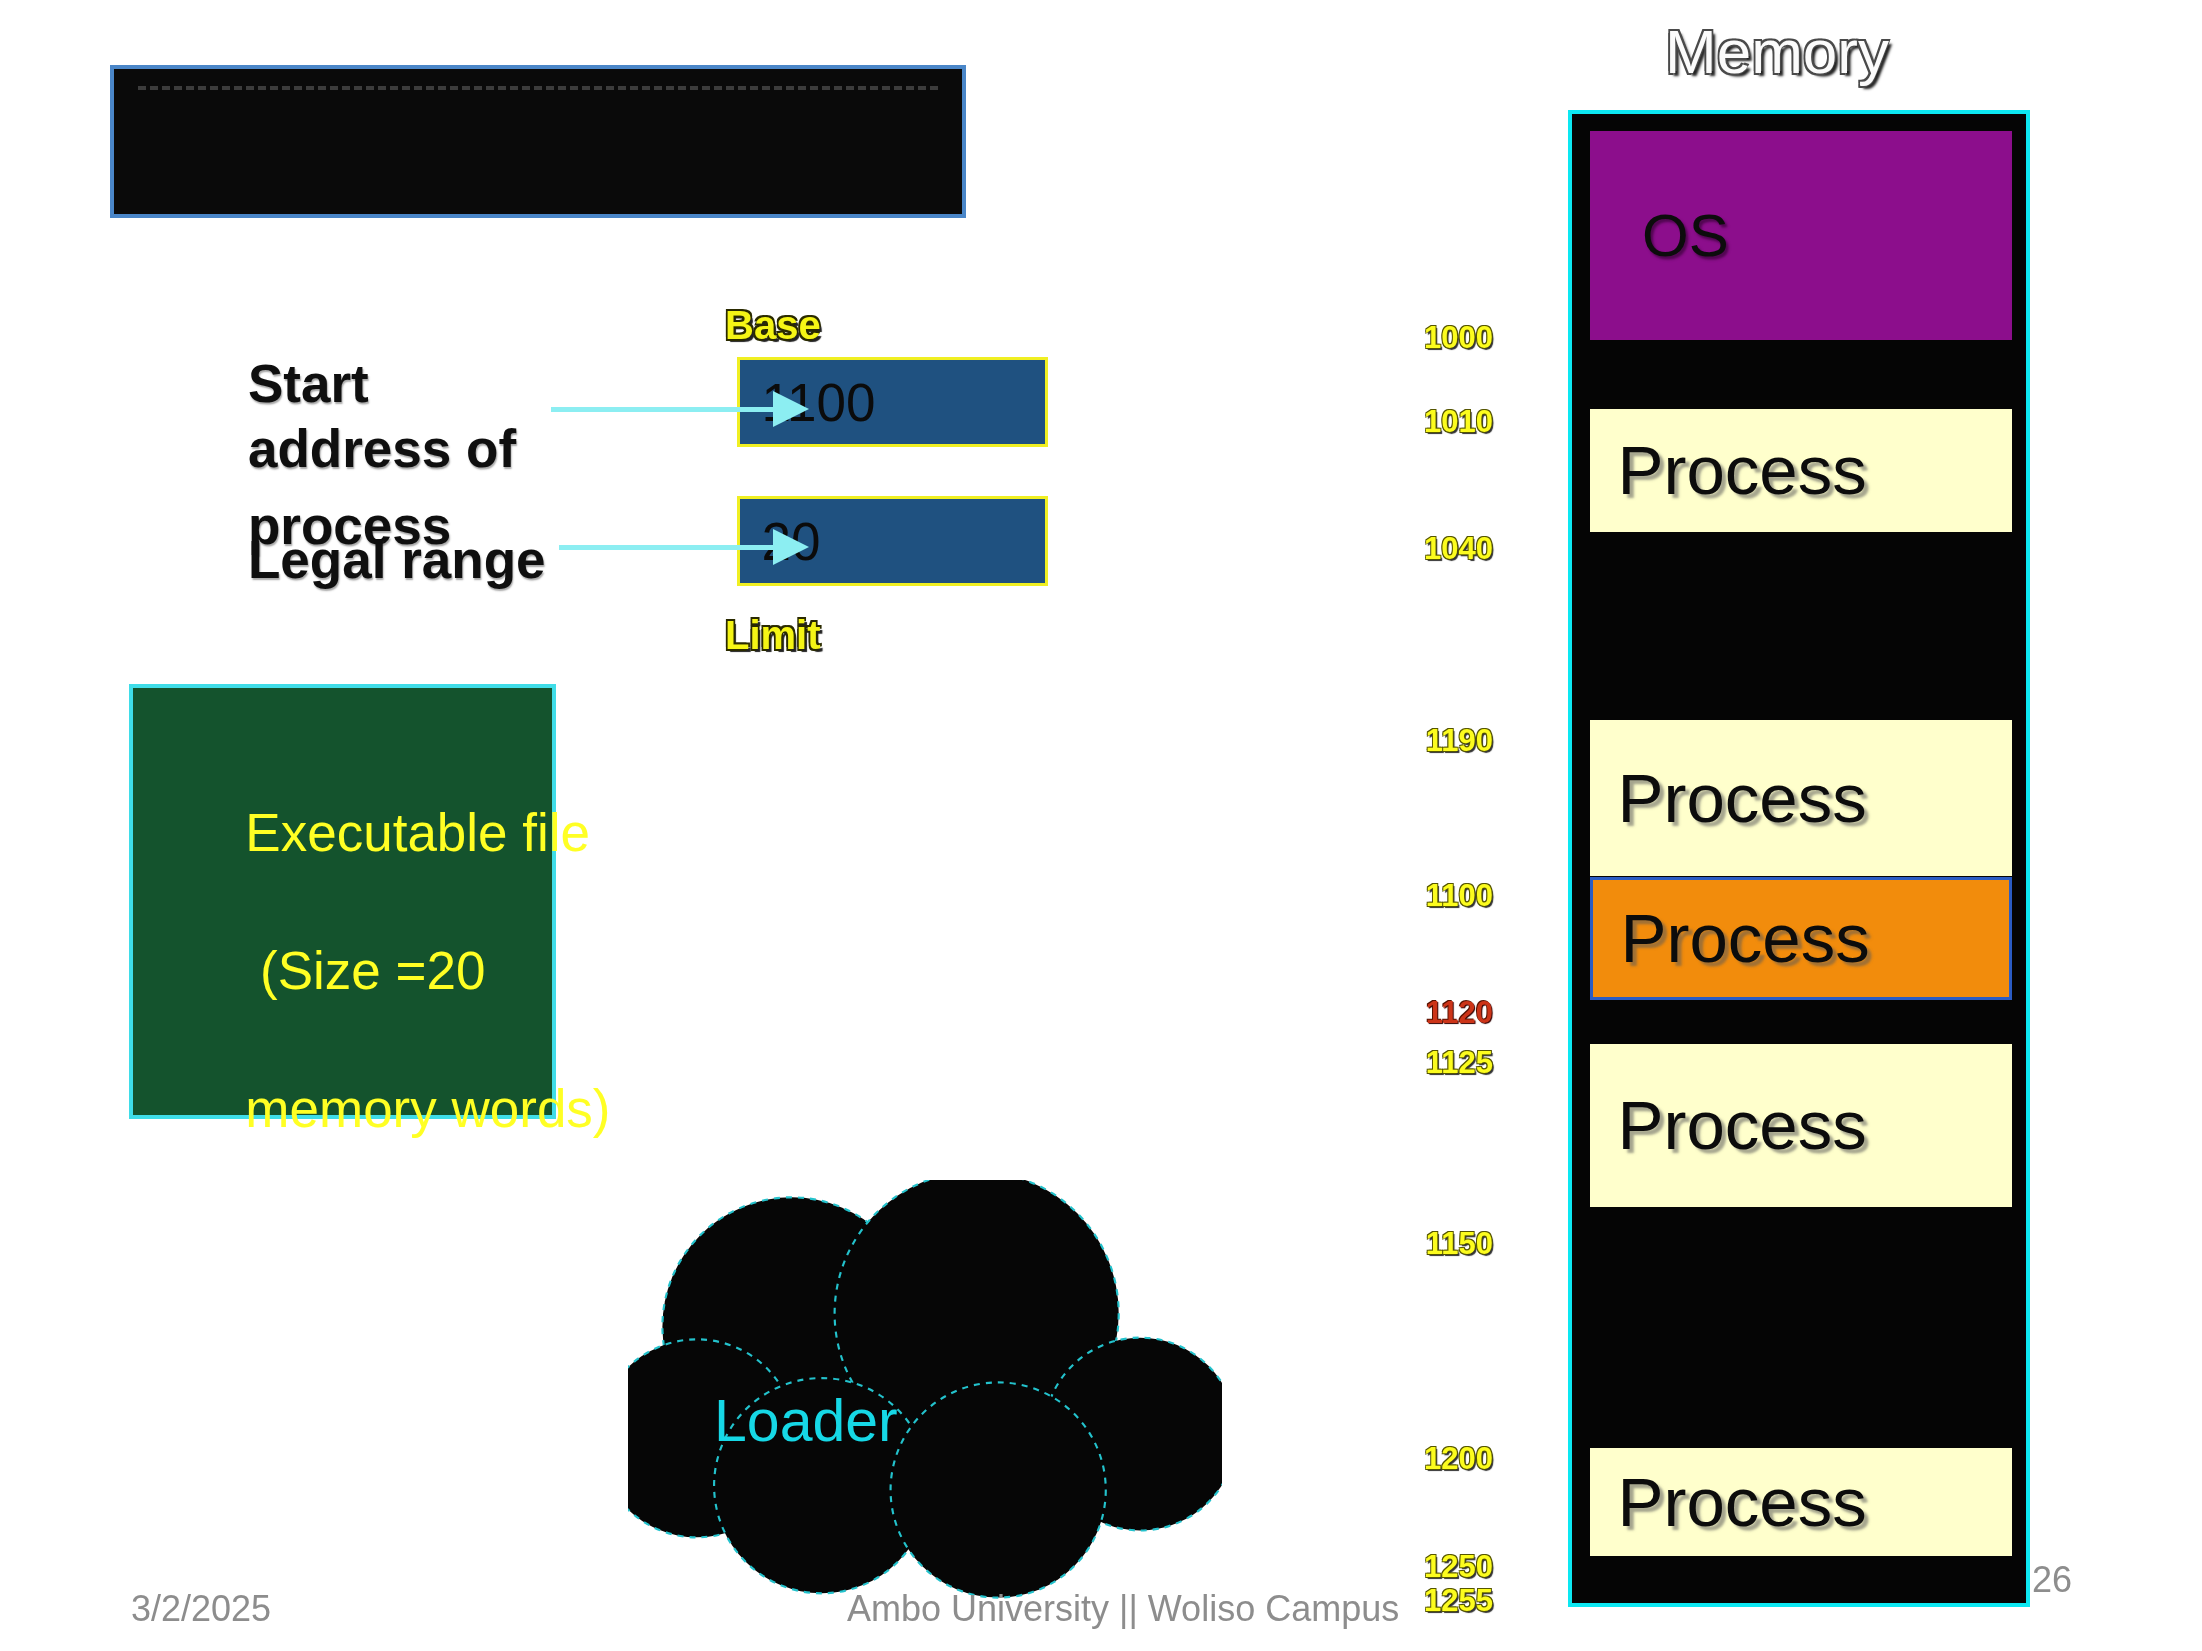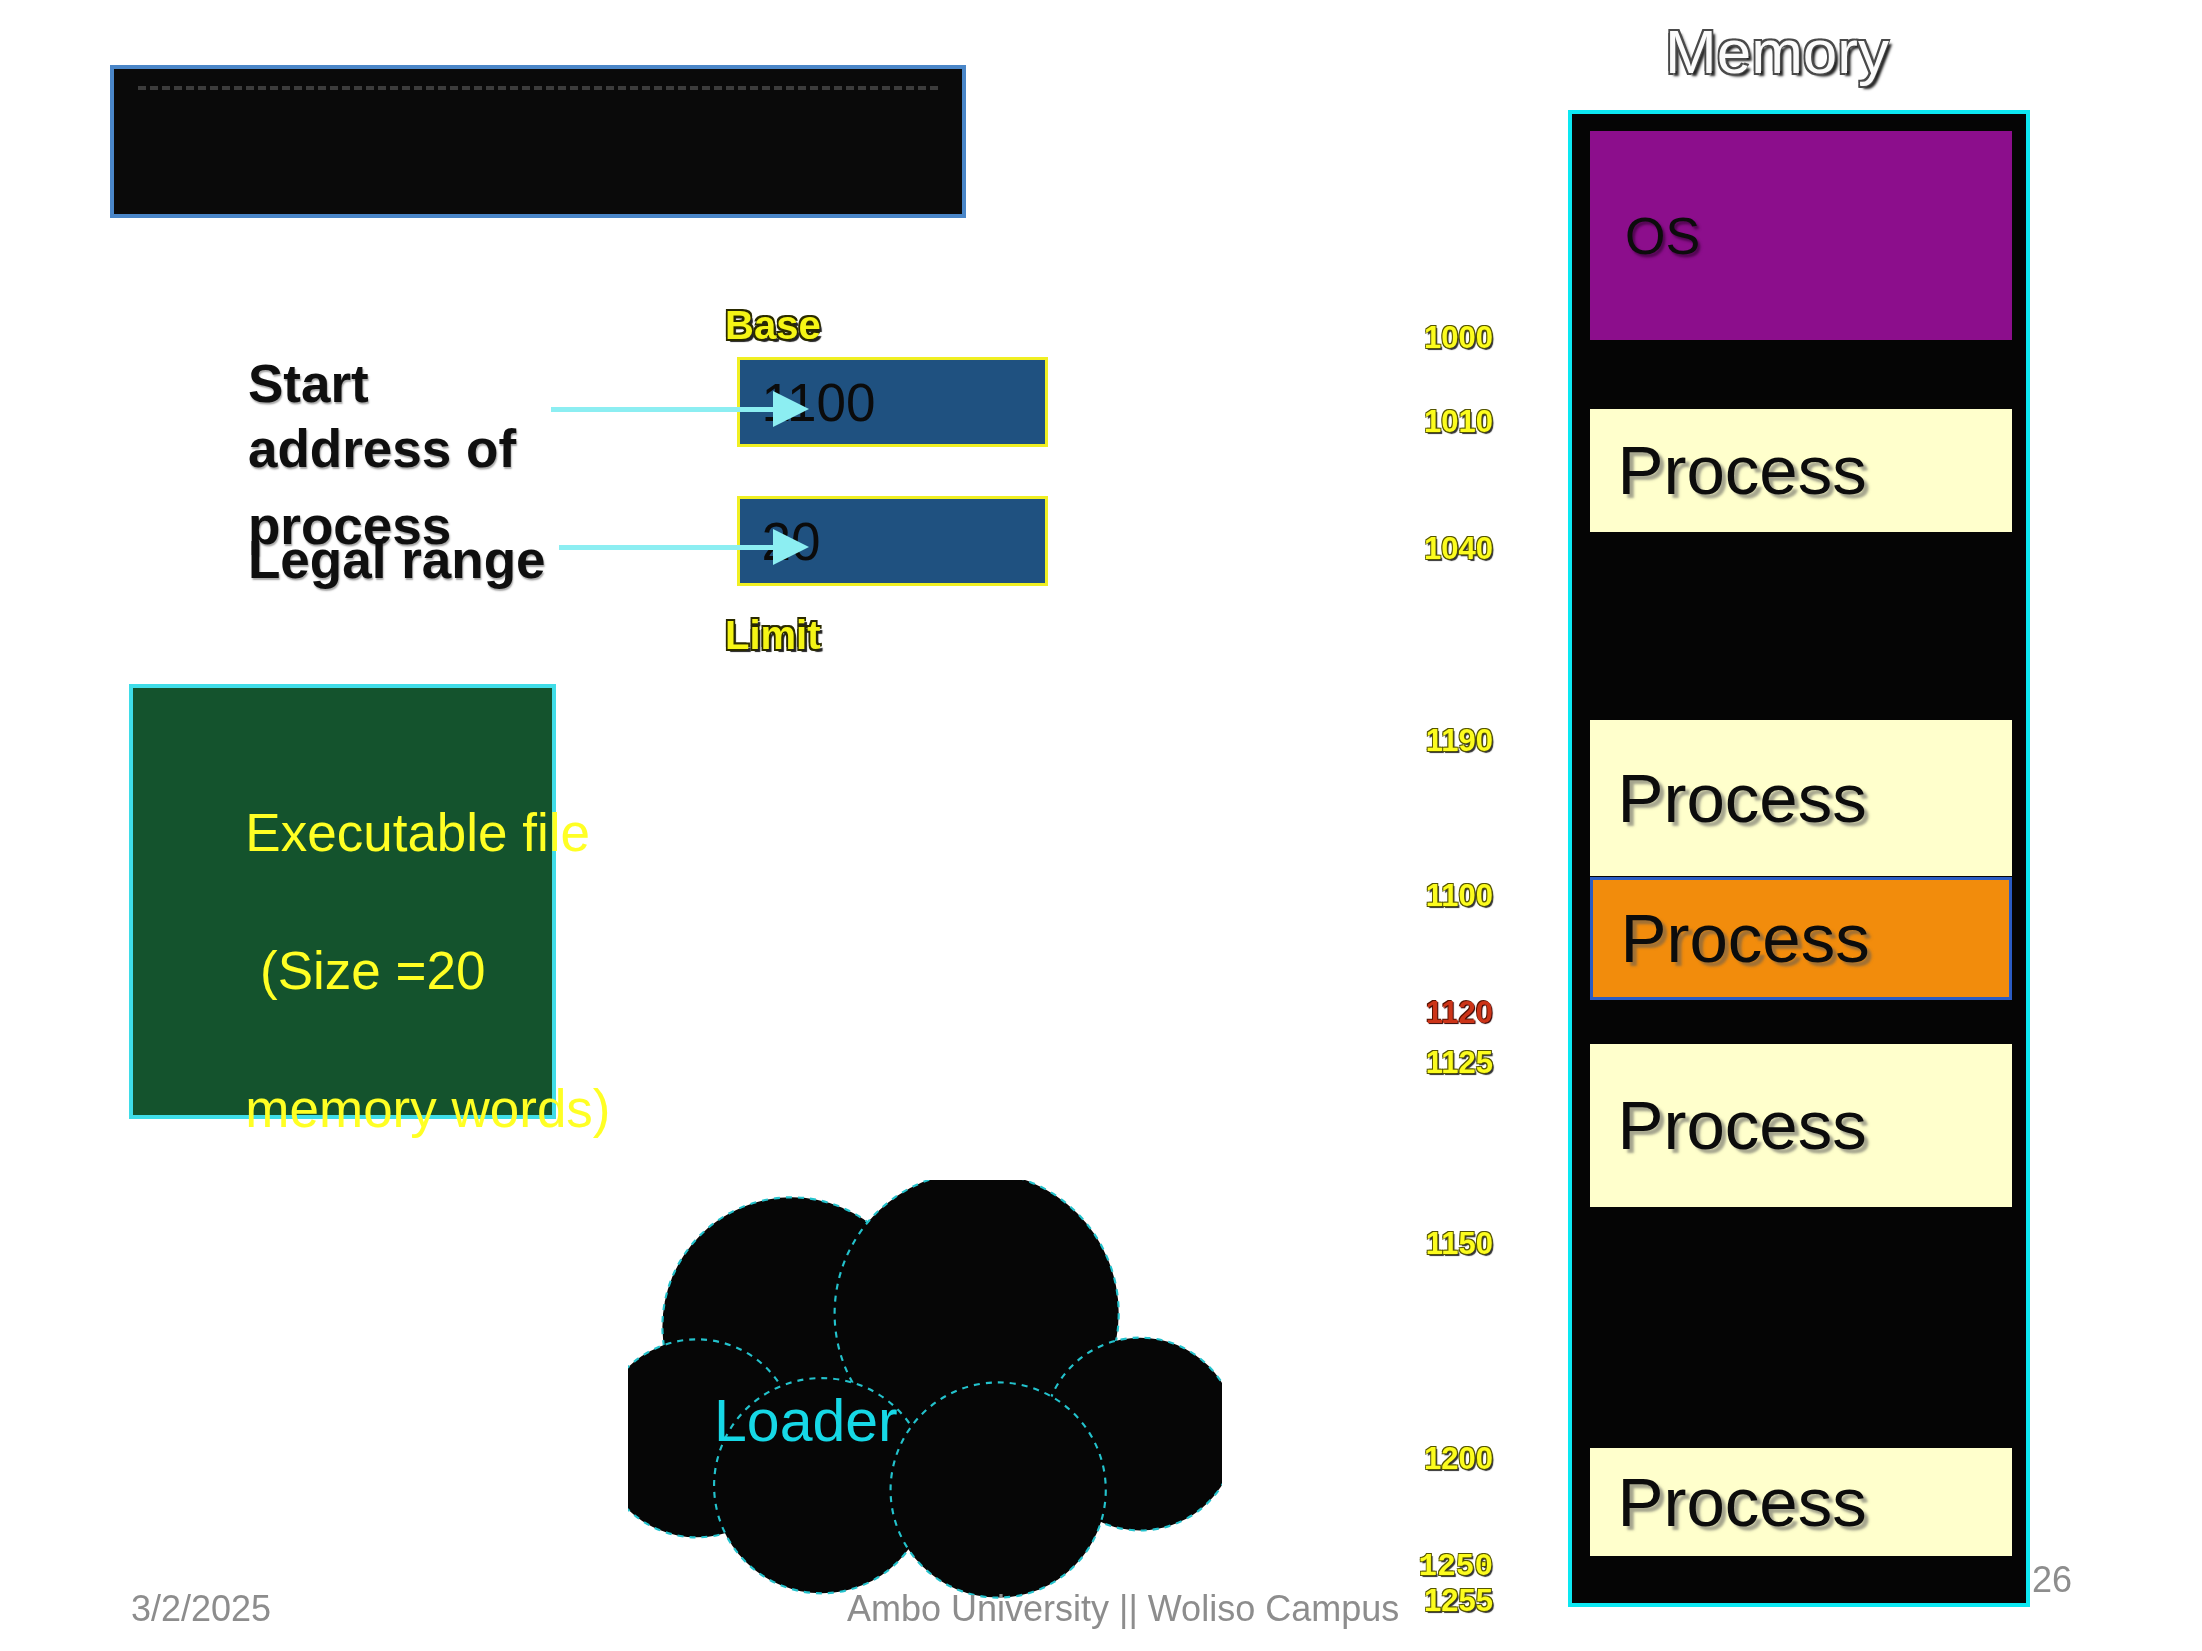--- a/index.html
+++ b/index.html
@@ -69,21 +69,21 @@
   }
   .mem-block{
     position:absolute;left:1590px;width:422px;box-sizing:border-box;
     display:flex;align-items:center;
   }
   .mem-block .blk-label{
     color:#0c0c0c;font-size:69px;padding-left:27.5px;
     text-shadow:4.3px 4.3px 2.6px rgba(90,90,90,0.55);
   }
   .blk-os{background:#8C0E8C;}
-  .blk-os .blk-label{font-size:52px;padding-left:35px;text-shadow:2.6px 2.6px 2.6px rgba(40,0,40,0.6);}
+  .blk-os .blk-label{font-size:60px;padding-left:52px;text-shadow:2.6px 2.6px 2.6px rgba(40,0,40,0.6);}
   .blk-process{background:#FFFFCC;}
   .blk-allocated{background:#F28C0C;border:3.4px solid #2b5cc4;}
   .addr{
     position:absolute;left:1368px;width:125px;text-align:right;
     font-size:31px;font-weight:700;color:#fcfc1e;
     text-shadow:-0.9px -0.9px 0 #555500,0.9px -0.9px 0 #555500,-0.9px 0.9px 0 #555500,1.7px 1.7px 0.9px #333;
   }
   .addr.red{color:#cc3418;text-shadow:-0.9px -0.9px 0 #551100,0.9px 0.9px 0.9px #330000;}
   
   .footer-text{position:absolute;color:#8d8d8d;font-size:36px;white-space:nowrap;}
@@ -162,21 +162,21 @@
 
   <div class="addr" style="top:320px;">1000</div>
   <div class="addr" style="top:404px;">1010</div>
   <div class="addr" style="top:531px;">1040</div>
   <div class="addr" style="top:723px;">1190</div>
   <div class="addr" style="top:878px;">1100</div>
   <div class="addr red" style="top:995px;">1120</div>
   <div class="addr" style="top:1045px;">1125</div>
   <div class="addr" style="top:1226px;">1150</div>
   <div class="addr" style="top:1441px;">1200</div>
-  <div class="addr" style="top:1549px;font-family:Liberation Mono, monospace;">1250</div>
+  <div class="addr" style="top:1549px;">1250</div>
   <div class="addr" style="top:1583px;">1255</div>
 
   <div class="footer-text" style="left:131px;top:1588px;text-align:right;">3/2/2025</div>
   <div class="footer-text" style="left:847px;top:1588px;">Ambo University || Woliso Campus</div>
   <div class="footer-text" style="left:2032px;top:1559px;">26</div>
 
 </div>
 
 
 </body></html>

